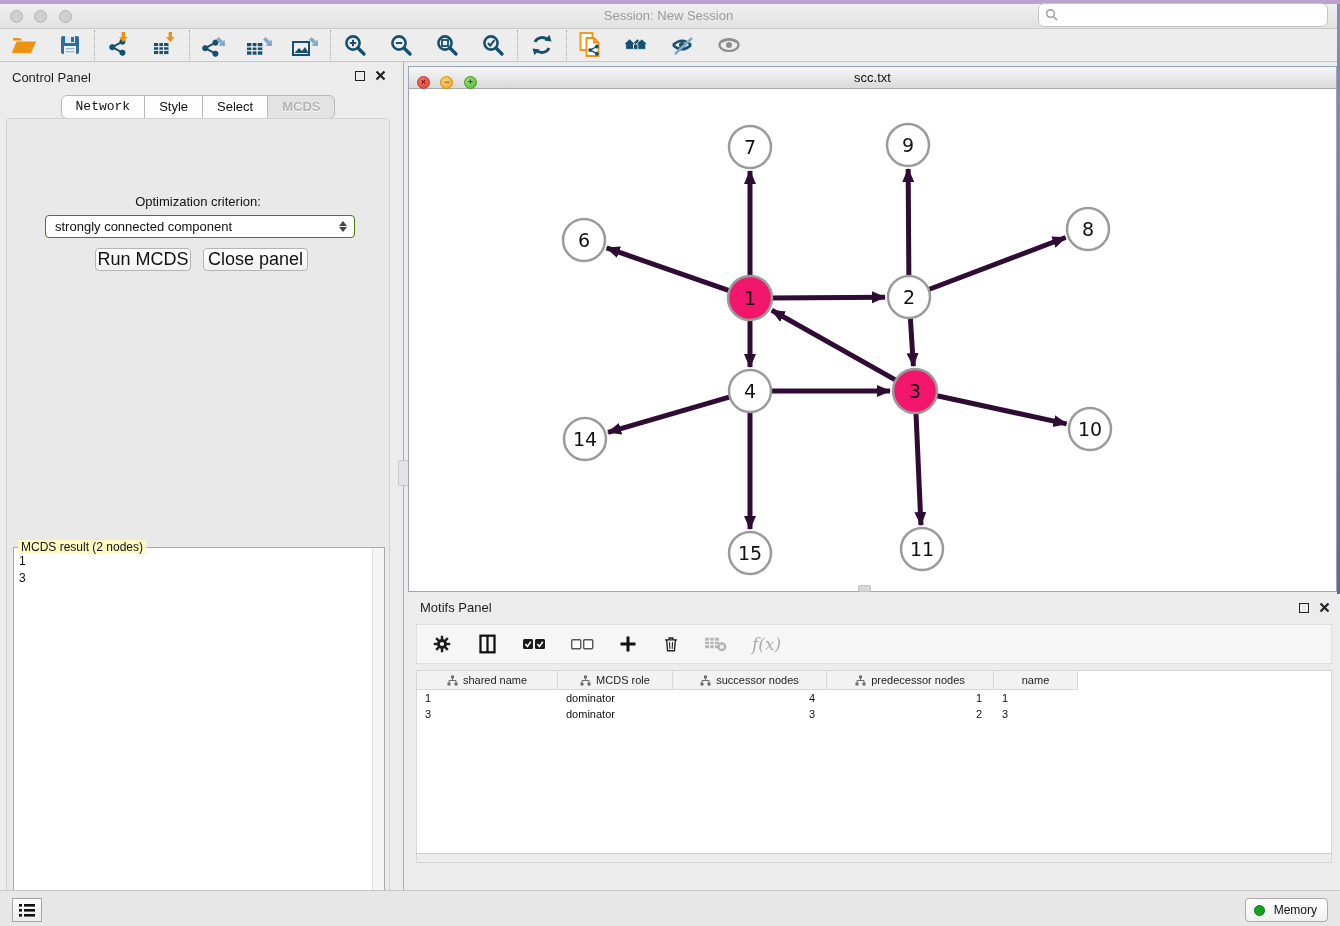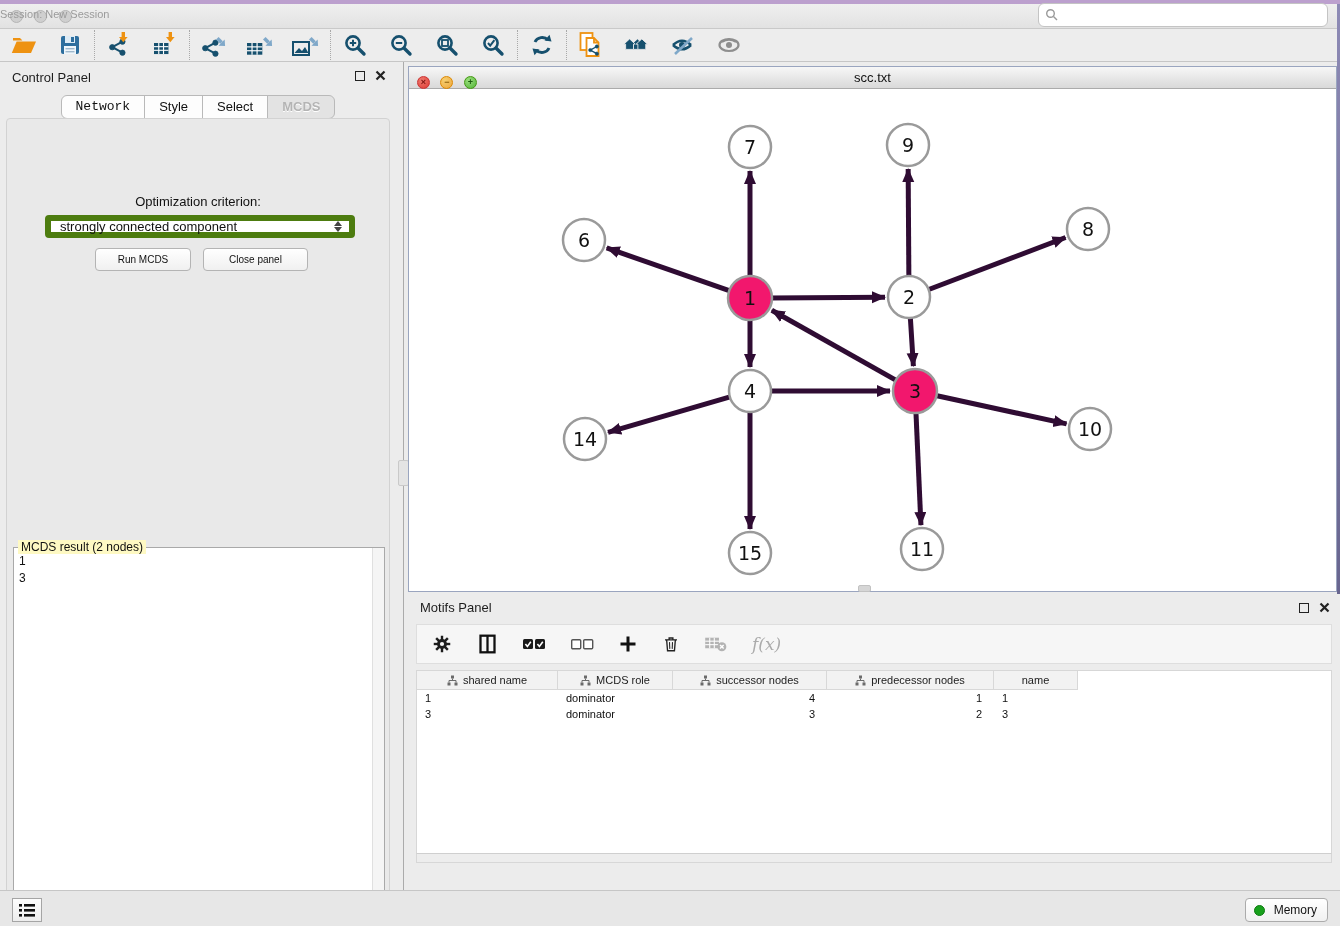--- a/index.html
+++ b/index.html
@@ -8,22 +8,22 @@
   #desktop-top { position:absolute; left:0; top:0; width:1340px; height:4px; background:#BCA0CE; }
   #desktop-right { position:absolute; right:0; top:4px; width:3px; height:922px;
     background:linear-gradient(#8D8AB5,#54517A); }
 
   
   #titlebar { position:absolute; left:0; top:4px; width:1337px; height:25px;
     background:linear-gradient(#EFEFEF,#E2E2E2); border-bottom:1px solid #C9C9C9; }
   .tl-dot { width:13px; height:13px; border-radius:50%; background:#CFCFCF; border:1px solid #B5B5B5;
     display:inline-block; margin-right:7px; }
   #titlebar .dots { position:absolute; left:10px; top:5px; }
-  #titlebar .title { position:absolute; left:0; right:0; top:4px; text-align:left;
-    font-size:11px; color:#9B9B9B; }
+  #titlebar .title { position:absolute; left:0; right:0; top:4px; text-align:center;
+    font-size:13px; color:#9B9B9B; }
 
   
   #toolbar { position:absolute; left:0; top:29px; width:1337px; height:33px;
     background:#EDEDED; border-bottom:1px solid #C6C6C6; display:flex; align-items:center; }
   .tool-group { display:flex; align-items:center; padding:0 10px; gap:18px; }
   .tool-sep { width:1px; height:30px; border-left:1px dotted #A9A9A9; }
   .tool-btn { width:28px; height:28px; display:flex; align-items:center; justify-content:center; cursor:default; }
   #search-wrap { position:absolute; right:12px; top:3px; width:290px; height:24px; background:#fff;
     border:1px solid #C4C4C4; border-radius:6px; display:flex; align-items:center; padding-left:6px; }
   #search-wrap input { border:none; outline:none; flex:1; font-size:12px; height:18px; background:transparent; }
@@ -37,28 +37,28 @@
   .tab { font-size:13px; color:#111; background:#FDFDFD; border:1px solid #B9B9B9; margin-left:-1px;
     padding:3px 14px 4px; position:relative; }
   .tab:first-child { border-radius:6px 0 0 6px; margin-left:0;font-family:Liberation Mono, monospace; }
   .tab:last-child { border-radius:0 6px 6px 0;font-weight:bold; }
   .tab.selected { background:#E3E3E3; color:#B4B4B4; text-shadow:0 1px 0 #fff; }
   #cp-tabs { position:absolute; left:0; right:0; top:33px; text-align:center; }
   #cp-body { position:absolute; left:6px; top:56px; width:384px; height:822px; background:#E9E9E9;
     border:1px solid #D2D2D2; border-radius:4px; }
   #opt-label { position:absolute; left:0; right:0; top:75px; text-align:center; font-size:13px; color:#111; }
   #opt-select { position:absolute; left:38px; top:96px; width:310px; height:23px; background:#fff;
-    border:6px solid #4d7c0f; border-radius:4px; font-size:13px; color:#111;
+    border:1px solid #4d7c0f; border-radius:4px; font-size:13px; color:#111;
     display:flex; align-items:center; padding-left:9px; }
   .stepper { margin-left:auto; margin-right:7px; display:flex; flex-direction:column; gap:1px; }
   .stepper i { width:0; height:0; border-left:4px solid transparent; border-right:4px solid transparent; }
   .stepper .up { border-bottom:5px solid #444; }
   .stepper .dn { border-top:5px solid #444; }
   .cp-btn { position:absolute; top:129px; height:23px; background:linear-gradient(#FFFFFF,#F0F0F0);
-    border:1px solid #B4B4B4; border-radius:4px; font-size:10px; color:#111;
+    border:1px solid #B4B4B4; border-radius:4px; font-size:18px; color:#111;
     display:flex; align-items:center; justify-content:center; }
   #run-btn { left:88px; width:96px; }
   #close-btn { left:196px; width:105px; }
   #result-fieldset { position:absolute; left:6px; top:428px; width:372px; height:378px;
     border:1px solid #A9A9A9; background:#fff; }
   #result-legend { position:absolute; left:4px; top:-8px; background:#fef9c3; padding:0 3px;
     font-size:12px; color:#111; }
   #result-text { position:absolute; left:1px; top:3px; right:13px; bottom:1px; font-size:12px;
     color:#111; padding:2px 4px; white-space:pre; overflow:hidden;
     font-family:"Liberation Sans","DejaVu Sans",sans-serif; line-height:17px; }

